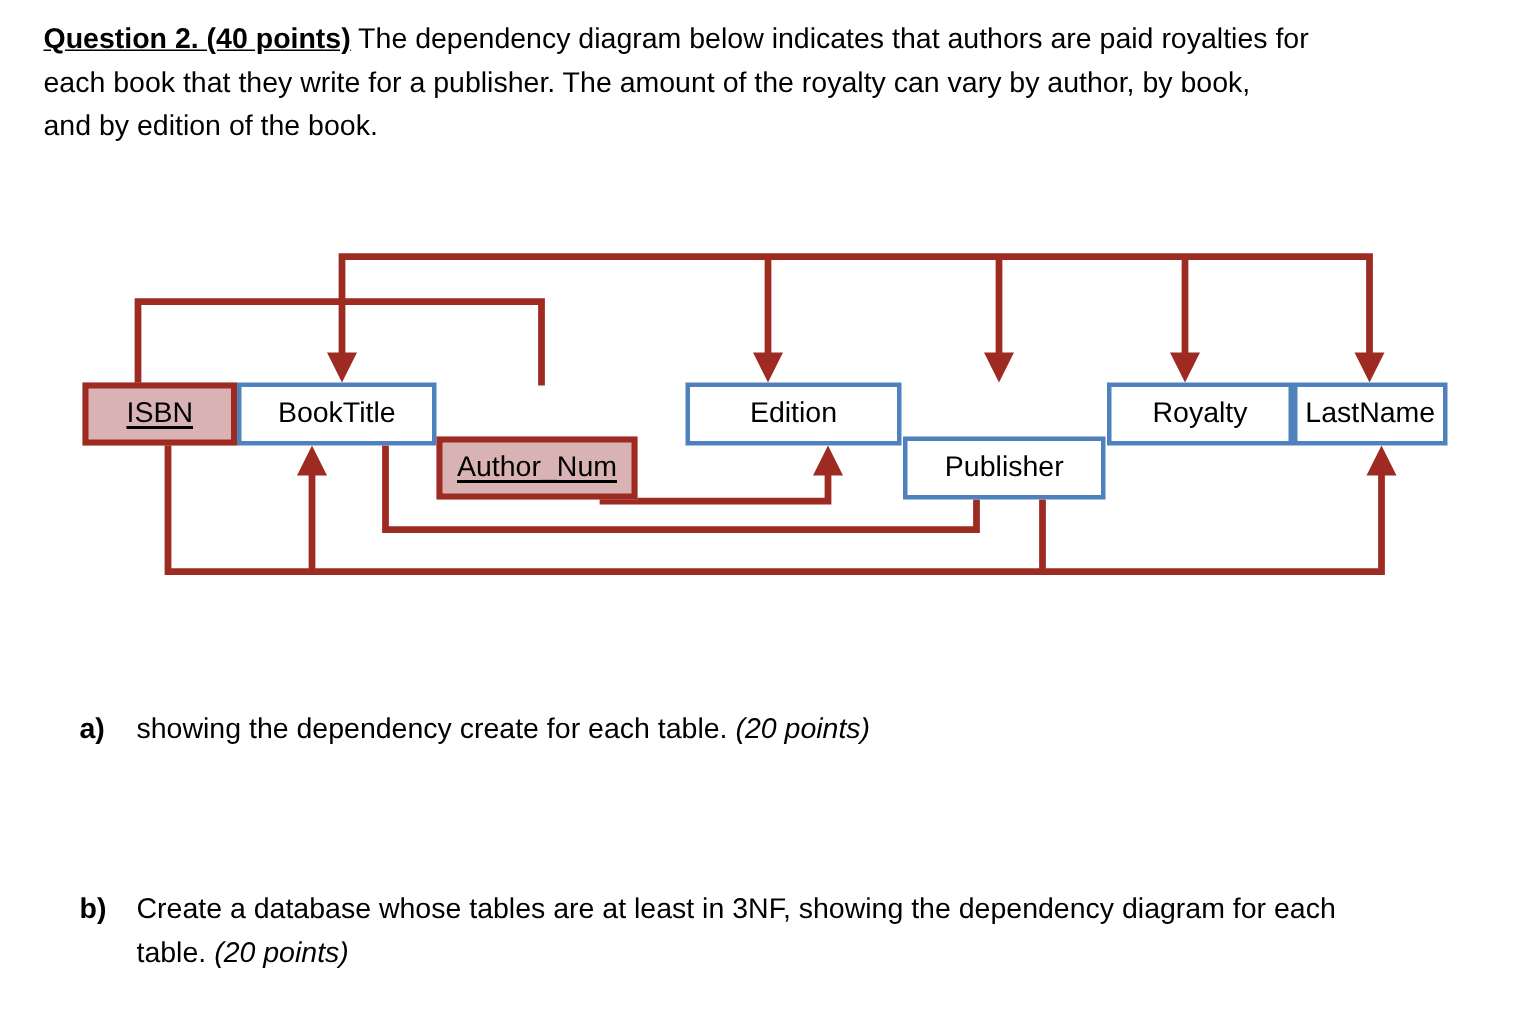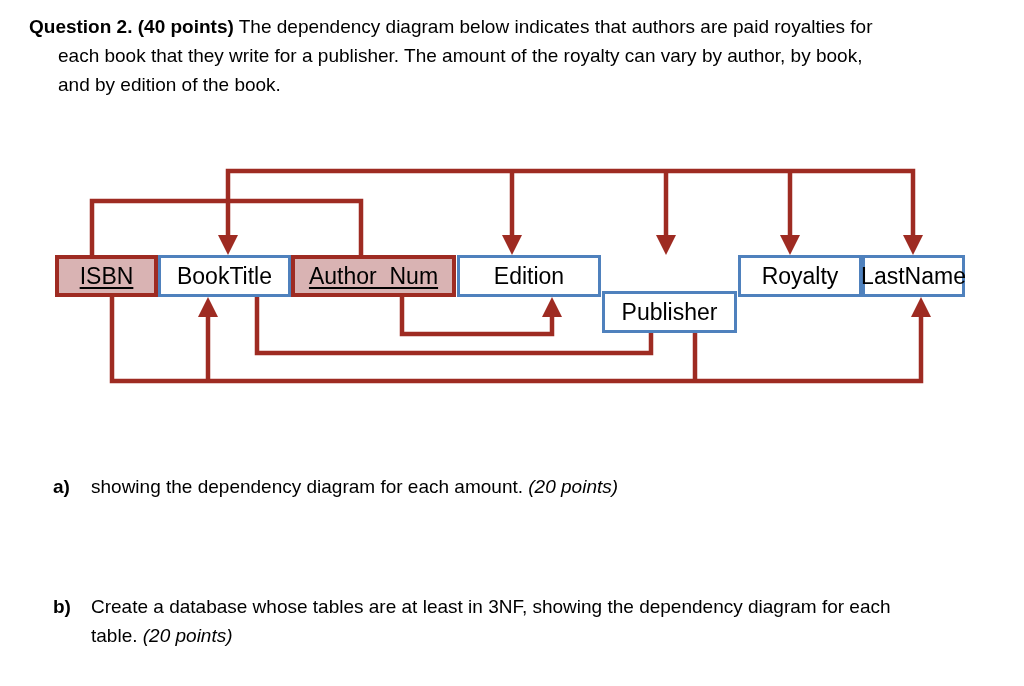--- a/index.html
+++ b/index.html
@@ -13,30 +13,30 @@
     width:1024px;height:686px;background:#ffffff;overflow:hidden;
     font-family:"Liberation Sans",sans-serif;color:var(--ink);
     position:relative;
   }
   .page{position:absolute;inset:0;}
   .question{
     position:absolute;left:29px;top:12px;width:980px;
     font-size:19px;line-height:29px;
   }
   .qline{white-space:nowrap;}
-  .qline.indent{margin-left:29px;}
-  .question b{font-weight:bold;}
+  .qline.indent{}
+  .question b{font-weight:bold;text-decoration:underline;}
 
   .diagram{position:absolute;left:0;top:0;width:1024px;height:430px;}
   .diagram svg{position:absolute;left:0;top:0;pointer-events:none;}
 
   .fieldbox{
     position:absolute;top:255px;height:42px;box-sizing:border-box;
     display:flex;align-items:center;justify-content:center;
-    font-size:23px;background:#ffffff;
+    font-size:19px;background:#ffffff;
     border:3px solid var(--blue);
   }
   .fieldbox.key{
     background:var(--pink);
     border:4px solid var(--line);
   }
   .fieldbox.key .flabel{
     text-decoration:underline;
     text-decoration-thickness:2px;
     text-underline-offset:3px;
@@ -98,42 +98,42 @@
         <polygon points="911,317 931,317 921,297"></polygon>
       </g>
     </svg>
     <div id="field-row">
         <div class="fieldbox key" style="left: 55px; width: 103px;">
           <span class="flabel">ISBN</span>
         </div>
         <div class="fieldbox" style="left: 158px; width: 133px; text-align: right;">
           <span class="flabel">BookTitle</span>
         </div>
-        <div class="fieldbox key" style="left: 291px; width: 165px;">
+        <div class="fieldbox key" style="left: 291px; width: 134px; margin-top: 36px;">
           <span class="flabel">Author_Num</span>
         </div>
         <div class="fieldbox" style="left: 457px; width: 144px;">
           <span class="flabel">Edition</span>
         </div>
         <div class="fieldbox" style="left: 602px; width: 135px; margin-top: 36px;">
           <span class="flabel">Publisher</span>
         </div>
         <div class="fieldbox" style="left: 738px; width: 124px;">
           <span class="flabel">Royalty</span>
         </div>
         <div class="fieldbox" style="left: 862px; width: 103px;">
           <span class="flabel">LastName</span>
         </div>
       </div>
   </div>
 
   <div class="part" id="part-a">
     <div class="plabel">a)</div>
     <div class="ptext">
-      <div><span>showing the dependency diagram for each amount.</span> <i>(20 points)</i></div>
+      <div><span>showing the dependency create for each table.</span> <i>(20 points)</i></div>
     </div>
   </div>
 
   <div class="part" id="part-b">
     <div class="plabel">b)</div>
     <div class="ptext">
       <div>Create a database whose tables are at least in 3NF, showing the dependency diagram for each</div>
       <div><span>table.</span> <i>(20 points)</i></div>
     </div>
   </div>

